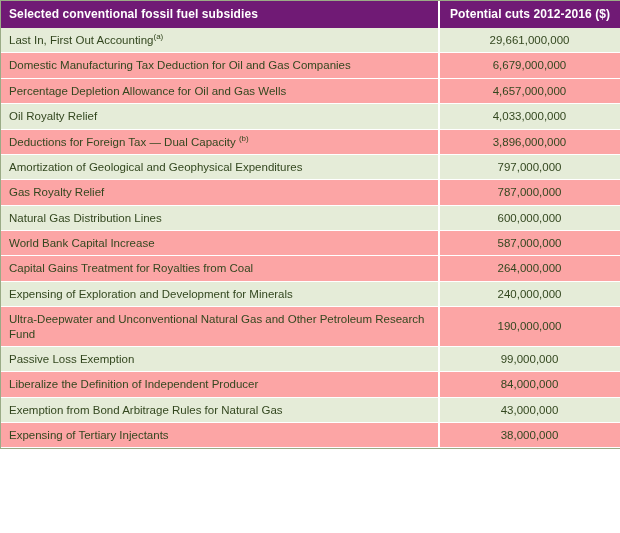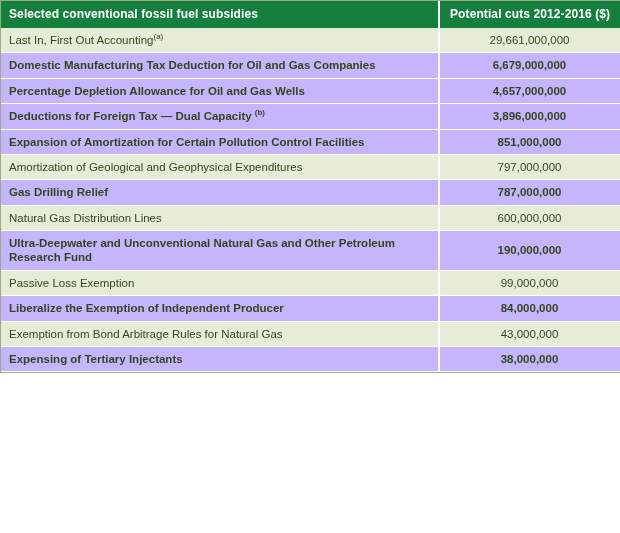--- a/index.html
+++ b/index.html
@@ -14,21 +14,21 @@
     width: 620px;
     border-collapse: collapse;
     table-layout: fixed;
     font-size: 11.5px;
     color: #2c4422;
   }
   table.subsidy-table col.c1 { width: 438px; }
   table.subsidy-table col.c2 { width: 182px; }
 
   thead th {
-    background: #15803d;
+    background: #701a75;
     color: #ffffff;
     font-weight: bold;
     font-size: 12px;
     text-align: left;
     padding: 6px 8px 7px 8px;
     border-right: 2px solid #ffffff;
     vertical-align: middle;
     letter-spacing: 0.1px;
   }
   thead th.amount-col {
@@ -48,21 +48,21 @@
     border-right: 2px solid #ffffff;
     color: #33471f;
   }
   tbody td.amount {
     text-align: center;
     padding-right: 10px;
     color: #33471f;
     white-space: nowrap;
   }
   tbody tr.odd td { background: #e5ecd8; }
-  tbody tr.even td { background: #c4b5fd; font-weight: bold; }
+  tbody tr.even td { background: #fca5a5; }
   sup {
     font-size: 8px;
     vertical-align: super;
     line-height: 0;
   }
   .outer-border {
     border: 1px solid #9aab86;
     width: 620px;
     box-sizing: border-box;
   }
@@ -88,50 +88,62 @@
       <td class="amount">29,661,000,000</td>
     </tr>
     <tr class="even">
       <td class="label"><span>Domestic Manufacturing Tax Deduction for Oil and Gas Companies</span><sup></sup></td>
       <td class="amount">6,679,000,000</td>
     </tr>
     <tr class="even">
       <td class="label"><span>Percentage Depletion Allowance for Oil and Gas Wells</span><sup></sup></td>
       <td class="amount">4,657,000,000</td>
     </tr>
+    <tr class="odd">
+      <td class="label"><span>Oil Royalty Relief</span><sup></sup></td>
+      <td class="amount">4,033,000,000</td>
+    </tr>
     <tr class="even">
       <td class="label"><span>Deductions for Foreign Tax — Dual Capacity</span> <sup>(b)</sup></td>
       <td class="amount">3,896,000,000</td>
-    </tr>
-    <tr class="even">
-      <td class="label"><span>Expansion of Amortization for Certain Pollution Control Facilities</span><sup></sup></td>
-      <td class="amount">851,000,000</td>
     </tr>
     <tr class="odd">
       <td class="label"><span>Amortization of Geological and Geophysical Expenditures</span><sup></sup></td>
       <td class="amount">797,000,000</td>
     </tr>
     <tr class="even">
-      <td class="label"><span>Gas Drilling Relief</span><sup></sup></td>
+      <td class="label"><span>Gas Royalty Relief</span><sup></sup></td>
       <td class="amount">787,000,000</td>
     </tr>
     <tr class="odd">
       <td class="label"><span>Natural Gas Distribution Lines</span><sup></sup></td>
       <td class="amount">600,000,000</td>
+    </tr>
+    <tr class="even">
+      <td class="label"><span>World Bank Capital Increase</span><sup></sup></td>
+      <td class="amount">587,000,000</td>
+    </tr>
+    <tr class="even">
+      <td class="label"><span>Capital Gains Treatment for Royalties from Coal</span><sup></sup></td>
+      <td class="amount">264,000,000</td>
+    </tr>
+    <tr class="odd">
+      <td class="label"><span>Expensing of Exploration and Development for Minerals</span><sup></sup></td>
+      <td class="amount">240,000,000</td>
     </tr>
     <tr class="even">
       <td class="label"><span>Ultra-Deepwater and Unconventional Natural Gas and Other Petroleum Research Fund</span><sup></sup></td>
       <td class="amount">190,000,000</td>
     </tr>
     <tr class="odd">
       <td class="label"><span>Passive Loss Exemption</span><sup></sup></td>
       <td class="amount">99,000,000</td>
     </tr>
     <tr class="even">
-      <td class="label"><span>Liberalize the Exemption of Independent Producer</span><sup></sup></td>
+      <td class="label"><span>Liberalize the Definition of Independent Producer</span><sup></sup></td>
       <td class="amount">84,000,000</td>
     </tr>
     <tr class="odd">
       <td class="label"><span>Exemption from Bond Arbitrage Rules for Natural Gas</span><sup></sup></td>
       <td class="amount">43,000,000</td>
     </tr>
     <tr class="even">
       <td class="label"><span>Expensing of Tertiary Injectants</span><sup></sup></td>
       <td class="amount">38,000,000</td>
     </tr>

